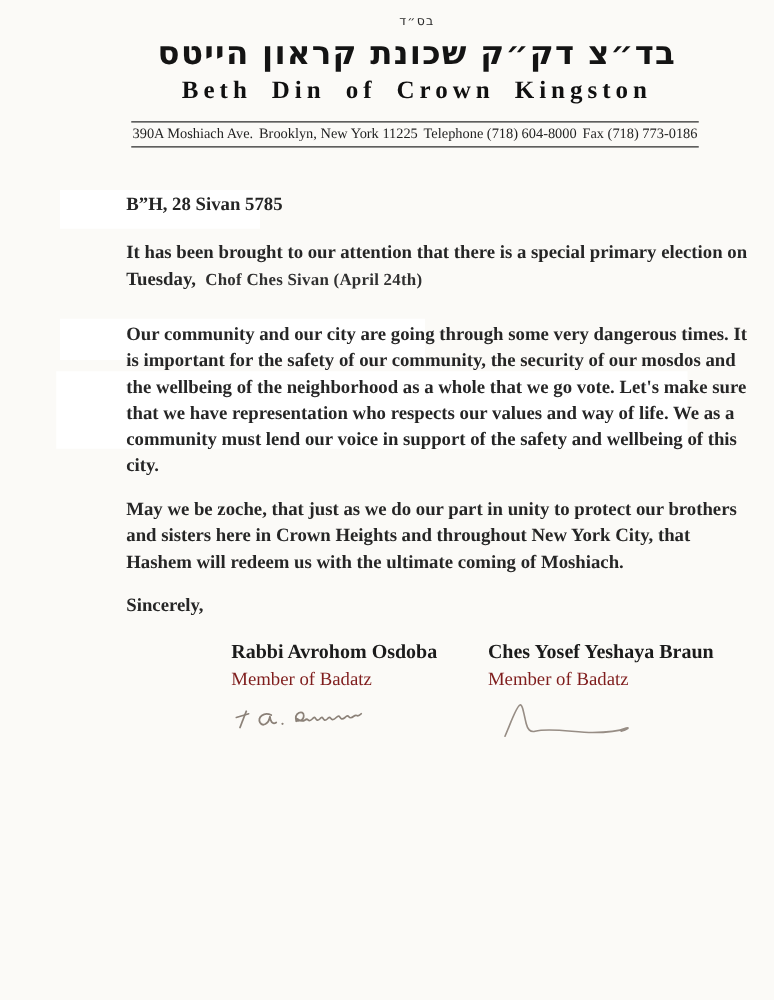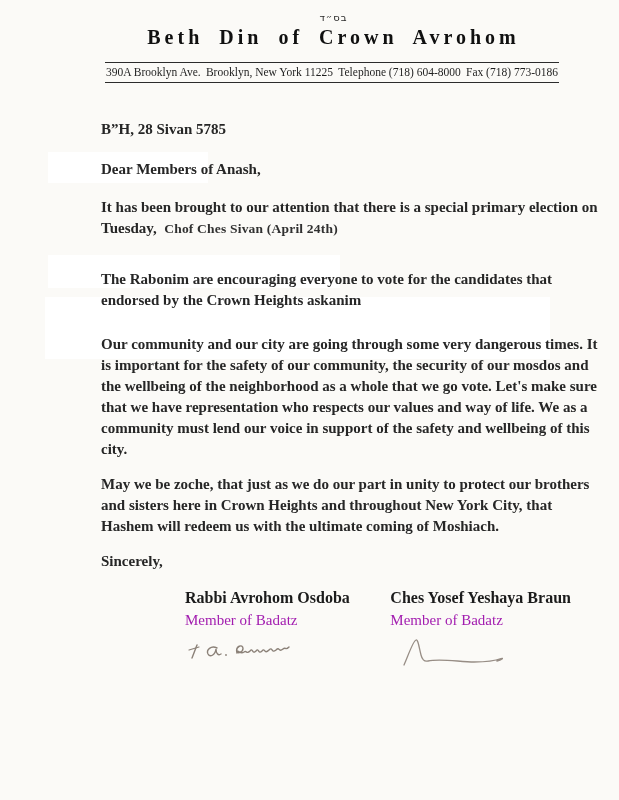--- a/index.html
+++ b/index.html
@@ -95,21 +95,21 @@
   .sig-name {
     font-weight: bold;
     font-size: 16px;
     line-height: 20px;
     color: #1b1b1b;
   }
   .sig-title {
     font-size: 15px;
     line-height: 19px;
     margin-top: 3px;
-    color: #a21caf;
+    color: #7f1d1d;
   }
   .sig-script { margin-top: 6px; }
   .sig-script svg { display: block; }
   .sig-col.right .sig-script { margin-left: 8px; margin-top: 2px; }
 
   
   .logo {
     position: absolute;
     left: 544px;
     top: 731px;
@@ -144,38 +144,36 @@
 <div class="page">
 
   <div class="patch patch-date"></div>
   <div class="patch patch-tuesday"></div>
   <div class="patch patch-rabonim"></div>
 
   <div class="content">
 
     <div class="letterhead">
       <div class="bsd">בס״ד</div>
-      <div class="english-title">Beth Din of Crown Avrohom</div>
+      <div class="hebrew-title">בד״צ דק״ק שכונת קראון הייטס</div>
+      <div class="english-title">Beth Din of Crown Kingston</div>
       <div class="address-bar">
-        <span>390A Brooklyn Ave.</span>
+        <span>390A Moshiach Ave.</span>
         <span>Brooklyn, New York 11225</span>
         <span>Telephone (718) 604-8000</span>
         <span>Fax (718) 773-0186</span>
       </div>
     </div>
 
     <div class="letter">
       <div class="pre date-line">B”H, 28 Sivan 5785</div>
-      <div class="pre salutation">Dear Members of Anash,</div>
 
       <div class="pre para-1"><span>It has been brought to our attention that there is a special primary election on
 Tuesday,  </span><span class="inserted">Chof Ches Sivan (April 24th)</span></div>
 
-      <div class="pre para-2">The Rabonim are encouraging everyone to vote for the candidates that
-endorsed by the Crown Heights askanim</div>
 
       <div class="pre para-3">Our community and our city are going through some very dangerous times. It
 is important for the safety of our community, the security of our mosdos and
 the wellbeing of the neighborhood as a whole that we go vote. Let's make sure
 that we have representation who respects our values and way of life. We as a
 community must lend our voice in support of the safety and wellbeing of this
 city.</div>
 
       <div class="pre para-4">May we be zoche, that just as we do our part in unity to protect our brothers
 and sisters here in Crown Heights and throughout New York City, that

